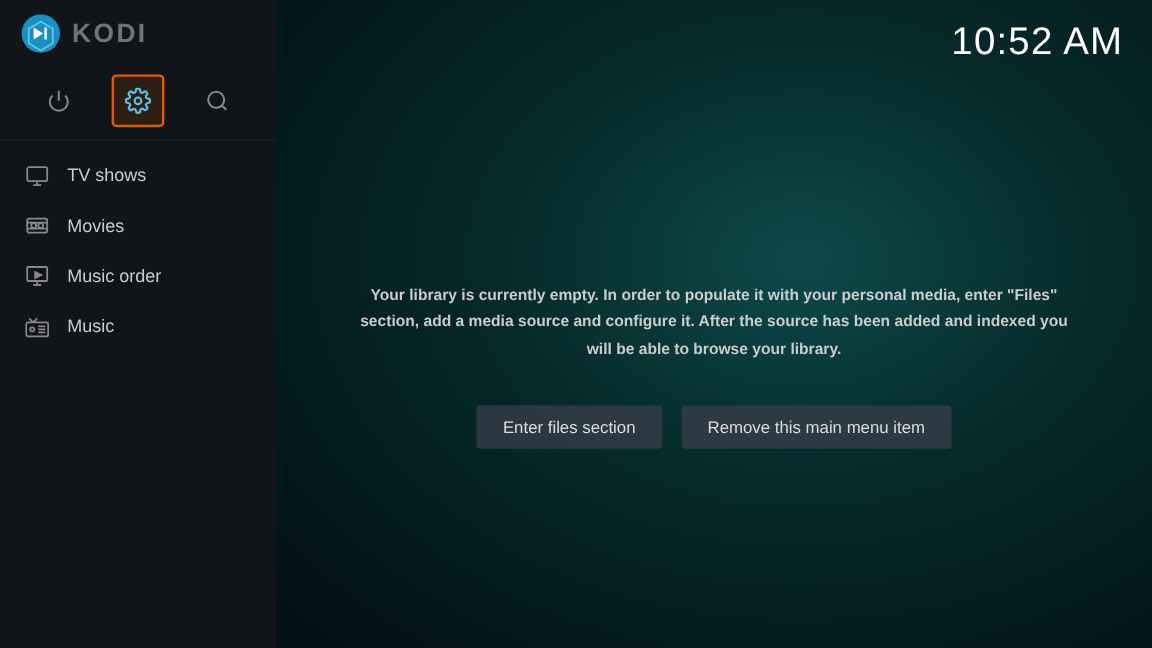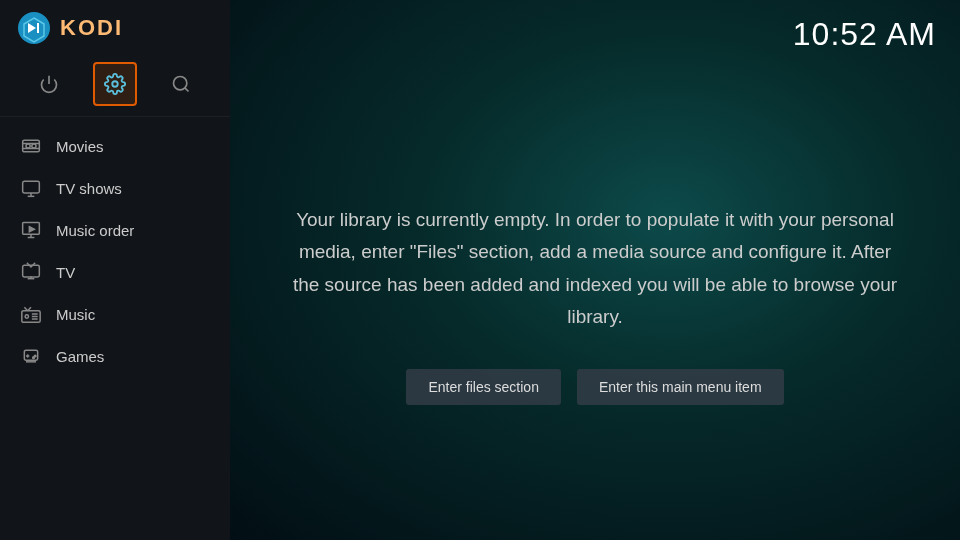--- a/index.html
+++ b/index.html
@@ -34,21 +34,21 @@
       gap: 8px;
     }
 
     .kodi-logo {
       width: 36px;
       height: 36px;
       flex-shrink: 0;
     }
 
     .kodi-title {
-      color: #fdba74;
+      color: #737373;
       font-size: 22px;
       font-weight: bold;
       letter-spacing: 2px;
       text-transform: uppercase;
     }
 
     .sidebar-icons {
       display: flex;
       align-items: center;
       justify-content: space-around;
@@ -136,24 +136,25 @@
       display: flex;
       flex-direction: column;
       align-items: center;
       justify-content: center;
       padding: 40px 60px;
       text-align: center;
     }
 
     .library-message {
       color: #cccccc;
-      font-size: 19px;
+      font-size: 13px;
       line-height: 1.7;
       max-width: 640px;
       margin-bottom: 36px;
+      font-weight: bold;
     }
 
     .action-buttons {
       display: flex;
       gap: 16px;
       justify-content: center;
       border-radius: 12px;
     }
 
     .action-btn {
@@ -200,97 +201,73 @@
         <circle cx="11" cy="11" r="8"></circle>
         <line x1="21" y1="21" x2="16.65" y2="16.65"></line>
       </svg>
     </div>
   </div>
 
   <nav class="sidebar-nav">
     <div class="nav-item">
       <span class="nav-icon">
         <svg width="20" height="20" viewBox="0 0 24 24" fill="none" stroke="#888" stroke-width="1.8">
+          <rect x="2" y="4" width="20" height="14" rx="2"></rect>
+          <line x1="8" y1="22" x2="16" y2="22"></line>
+          <line x1="12" y1="18" x2="12" y2="22"></line>
+        </svg>
+      </span>
+      <span class="nav-label">TV shows</span>
+    </div>
+    <div class="nav-item">
+      <span class="nav-icon">
+        <svg width="20" height="20" viewBox="0 0 24 24" fill="none" stroke="#888" stroke-width="1.8">
           <rect x="2" y="5" width="20" height="14" rx="2"></rect>
           <circle cx="8.5" cy="12" r="2.5"></circle>
           <circle cx="15.5" cy="12" r="2.5"></circle>
           <line x1="2" y1="9" x2="22" y2="9"></line>
           <line x1="2" y1="15" x2="22" y2="15"></line>
         </svg>
       </span>
       <span class="nav-label">Movies</span>
     </div>
     <div class="nav-item">
       <span class="nav-icon">
         <svg width="20" height="20" viewBox="0 0 24 24" fill="none" stroke="#888" stroke-width="1.8">
-          <rect x="2" y="4" width="20" height="14" rx="2"></rect>
-          <line x1="8" y1="22" x2="16" y2="22"></line>
-          <line x1="12" y1="18" x2="12" y2="22"></line>
-        </svg>
-      </span>
-      <span class="nav-label">TV shows</span>
-    </div>
-    <div class="nav-item">
-      <span class="nav-icon">
-        <svg width="20" height="20" viewBox="0 0 24 24" fill="none" stroke="#888" stroke-width="1.8">
           <rect x="2" y="3" width="20" height="14" rx="1"></rect>
           <polygon points="10,8 16,11 10,14" fill="#888"></polygon>
           <line x1="8" y1="21" x2="16" y2="21"></line>
           <line x1="12" y1="17" x2="12" y2="21"></line>
         </svg>
       </span>
       <span class="nav-label">Music order</span>
-    </div>
-    <div class="nav-item">
-      <span class="nav-icon">
-        <svg width="20" height="20" viewBox="0 0 24 24" fill="none" stroke="#888" stroke-width="1.8">
-          <rect x="2" y="4" width="20" height="14" rx="2"></rect>
-          <path d="M8 20h8"></path>
-          <path d="M12 17v3"></path>
-          <polyline points="17,1 12,6 7,1"></polyline>
-        </svg>
-      </span>
-      <span class="nav-label">TV</span>
     </div>
     <div class="nav-item">
       <span class="nav-icon">
         <svg width="20" height="20" viewBox="0 0 24 24" fill="none" stroke="#888" stroke-width="1.8">
           <rect x="1" y="8" width="22" height="14" rx="2"></rect>
           <circle cx="7" cy="15" r="2"></circle>
           <line x1="13" y1="12" x2="20" y2="12"></line>
           <line x1="13" y1="15" x2="20" y2="15"></line>
           <line x1="13" y1="18" x2="20" y2="18"></line>
           <polyline points="4,4 8,8"></polyline>
           <polyline points="12,4 8,8"></polyline>
         </svg>
       </span>
       <span class="nav-label">Music</span>
     </div>
-    <div class="nav-item">
-      <span class="nav-icon">
-        <svg width="20" height="20" viewBox="0 0 24 24" fill="none" stroke="#888" stroke-width="1.8">
-          <line x1="6" y1="12" x2="10" y2="12"></line>
-          <line x1="8" y1="10" x2="8" y2="14"></line>
-          <circle cx="17" cy="12" r="1" fill="#888"></circle>
-          <circle cx="15" cy="14" r="1" fill="#888"></circle>
-          <path d="M6 5h12a2 2 0 0 1 2 2v8a2 2 0 0 1-2 2H6a2 2 0 0 1-2-2V7a2 2 0 0 1 2-2z"></path>
-          <path d="M6 19h12"></path>
-        </svg>
-      </span>
-      <span class="nav-label">Games</span>
-    </div>
   </nav>
 </div>
 
 <div class="main-content">
   <div class="topbar">
     <span class="time">10:52 AM</span>
   </div>
 
   <div class="center-content">
     <p class="library-message">Your library is currently empty. In order to populate it with your personal media, enter "Files" section, add a media source and configure it. After the source has been added and indexed you will be able to browse your library.</p>
 
     <div class="action-buttons">
       <button class="action-btn">Enter files section</button>
-      <button class="action-btn">Enter this main menu item</button>
+      <button class="action-btn">Remove this main menu item</button>
     </div>
   </div>
 </div>
 
 </body></html>

